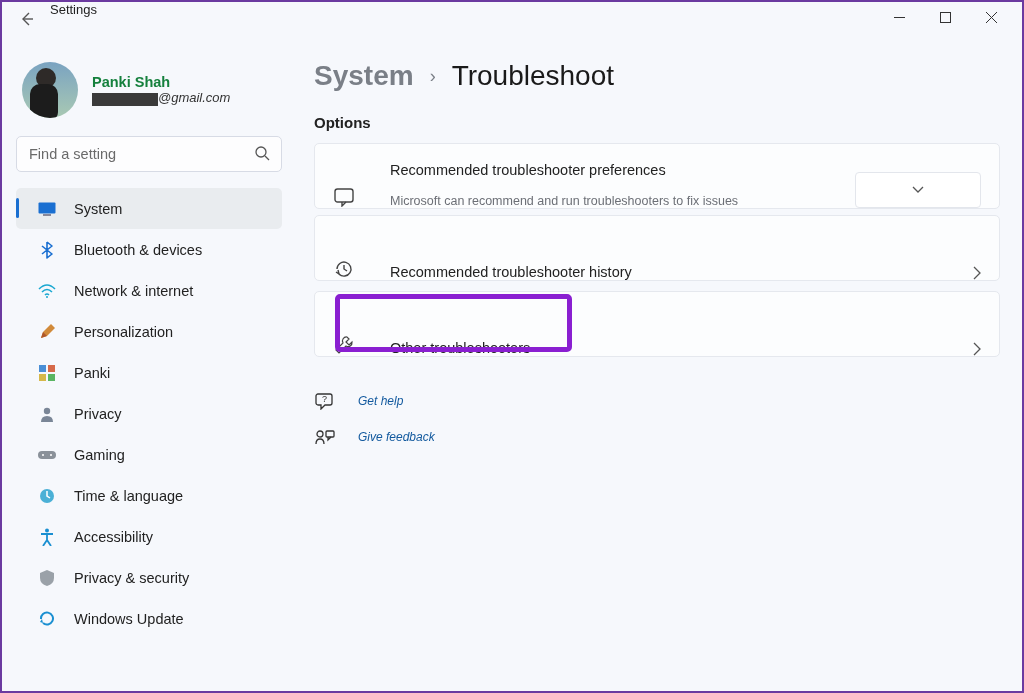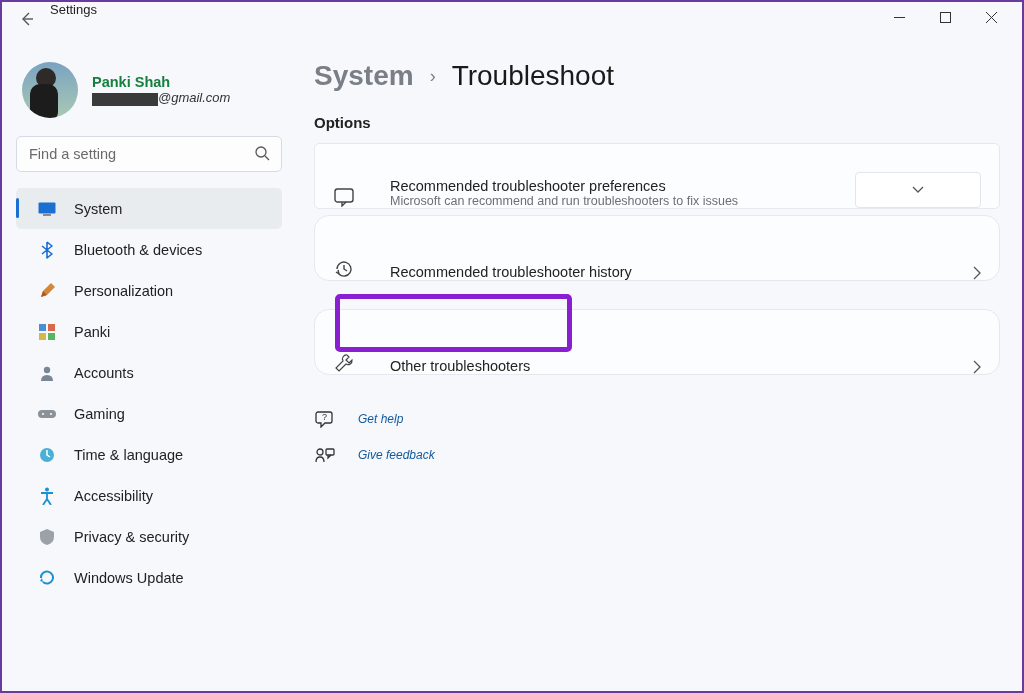--- a/index.html
+++ b/index.html
@@ -31,24 +31,24 @@
   .breadcrumb { display: flex; align-items: center; gap: 16px; margin-bottom: 22px; }
   .breadcrumb .bc-parent { font-size: 28px; font-weight: 600; color: #7a7f87; cursor: pointer; }
   .breadcrumb .chev { color: #7a7f87; font-size: 18px; }
   .breadcrumb .bc-current { font-size: 28px; font-weight: 400; color: #1a1a1a; }
   .section-title { font-size: 15px; font-weight: 600; color: #222; margin-bottom: 12px; }
   .card { background: #fcfdfe; border: 1px solid #e5e8ee; border-radius: 5px; margin-bottom: 6px; }
   .row { display: flex; align-items: flex-end; height: 64px; padding: 0 18px; gap: 35px; cursor: pointer; }
   .row .ricon { width: 22px; height: 22px; display: flex; align-items: center; justify-content: center; color: #444; flex-shrink:0; }
   .row .rtext { flex: 1; }
   .row .rtitle { font-size: 14.5px; color: #222; }
-  .row .rsub { font-size: 12.5px; color: #6c6f76; margin-top: 0; }
+  .row .rsub { font-size: 12.5px; color: #6c6f76; margin-top: 16px; }
   .row .tail { color: #666; display:flex; align-items:center; }
   .dropdown { width: 126px; height: 36px; border: 1px solid #e3e6ec; border-radius: 4px; display: flex; align-items: center; justify-content: center; background:#fff; }
-  .card.gap { margin-top: 6px; border-radius: 15px; }
+  .card.gap { margin-top: 6px; }
   .highlight { position: absolute; border: 5px solid #8a1fd1; border-radius: 5px; pointer-events: none; }
   .links { margin-top: 26px; }
   .links .lrow { display: flex; align-items: center; gap: 22px; height: 36px; cursor: pointer; }
   .links .licon { width: 22px; color: #333; display:flex; align-items:center; justify-content:center; }
   .links .ltext { color: #12599e; font-size: 12px; font-style: italic; }
   svg { display: block; }
 </style>
 </head>
 <body>
 
@@ -110,20 +110,29 @@
       <div class="nav-item">
         <span class="nicon">
             <svg width="14" height="18" viewBox="0 0 14 18">
               <path d="M7 1 L12 5 L7 9 L12 13 L7 17 V1 M2 5 L7 9 M2 13 L7 9" stroke="#1a6fd1" stroke-width="1.6" fill="none" stroke-linejoin="round"></path>
             </svg>
           </span>
         <span>Bluetooth &amp; devices</span>
       </div>
       <div class="nav-item">
         <span class="nicon">
+            <svg width="18" height="14" viewBox="0 0 18 14">
+              <path d="M1 5 Q9 -3 17 5 M4 8 Q9 3 14 8 M7 11 Q9 9 11 11" stroke="#1aa8d1" stroke-width="1.6" fill="none"></path>
+              <circle cx="9" cy="13" r="1" fill="#1aa8d1"></circle>
+            </svg>
+          </span>
+        <span>Network &amp; internet</span>
+      </div>
+      <div class="nav-item">
+        <span class="nicon">
             <svg width="16" height="16" viewBox="0 0 16 16">
               <path d="M2 14 L4 8 L12 0 L16 4 L8 12 Z" fill="#d18a3a"></path>
               <path d="M2 14 L4 8 L8 12 Z" fill="#b0572a"></path>
             </svg>
           </span>
         <span>Personalization</span>
       </div>
       <div class="nav-item">
         <span class="nicon">
             <svg width="16" height="16">
@@ -135,21 +144,21 @@
           </span>
         <span>Panki</span>
       </div>
       <div class="nav-item">
         <span class="nicon">
             <svg width="16" height="16" viewBox="0 0 16 16">
               <circle cx="8" cy="5" r="3.2" fill="#7a8697"></circle>
               <path d="M2 16 Q2 10 8 10 Q14 10 14 16 Z" fill="#7a8697"></path>
             </svg>
           </span>
-        <span>Accounts</span>
+        <span>Privacy</span>
       </div>
       <div class="nav-item">
         <span class="nicon">
             <svg width="18" height="12" viewBox="0 0 18 12">
               <rect x="0" y="2" width="18" height="8" rx="4" fill="#8a9199"></rect>
               <circle cx="5" cy="6" r="1" fill="#fff"></circle>
               <circle cx="13" cy="6" r="1" fill="#fff"></circle>
             </svg>
           </span>
         <span>Gaming</span>
@@ -234,21 +243,21 @@
           <div class="rtitle">Recommended troubleshooter history</div>
         </div>
         <span class="tail">
           <svg width="8" height="14" viewBox="0 0 8 14">
               <path d="M1 1 L7 7 L1 13" stroke="#555" stroke-width="1.3" fill="none"></path>
             </svg>
         </span>
       </div>
     </div>
 
-    <div class="card gap" style="margin-top:28px; position:relative;">
+    <div class="card gap" style="margin-top:10px; position:relative;">
       <div class="row">
         <span class="ricon">
           <svg width="20" height="20" viewBox="0 0 20 20">
               <path d="M13 2 A4 4 0 0 0 9 8 L2 15 L5 18 L12 11 A4 4 0 0 0 18 7 L15 10 L12 7 L15 4 Z" stroke="#444" stroke-width="1.2" fill="none"></path>
             </svg>
         </span>
         <div class="rtext">
           <div class="rtitle">Other troubleshooters</div>
         </div>
         <span class="tail">

